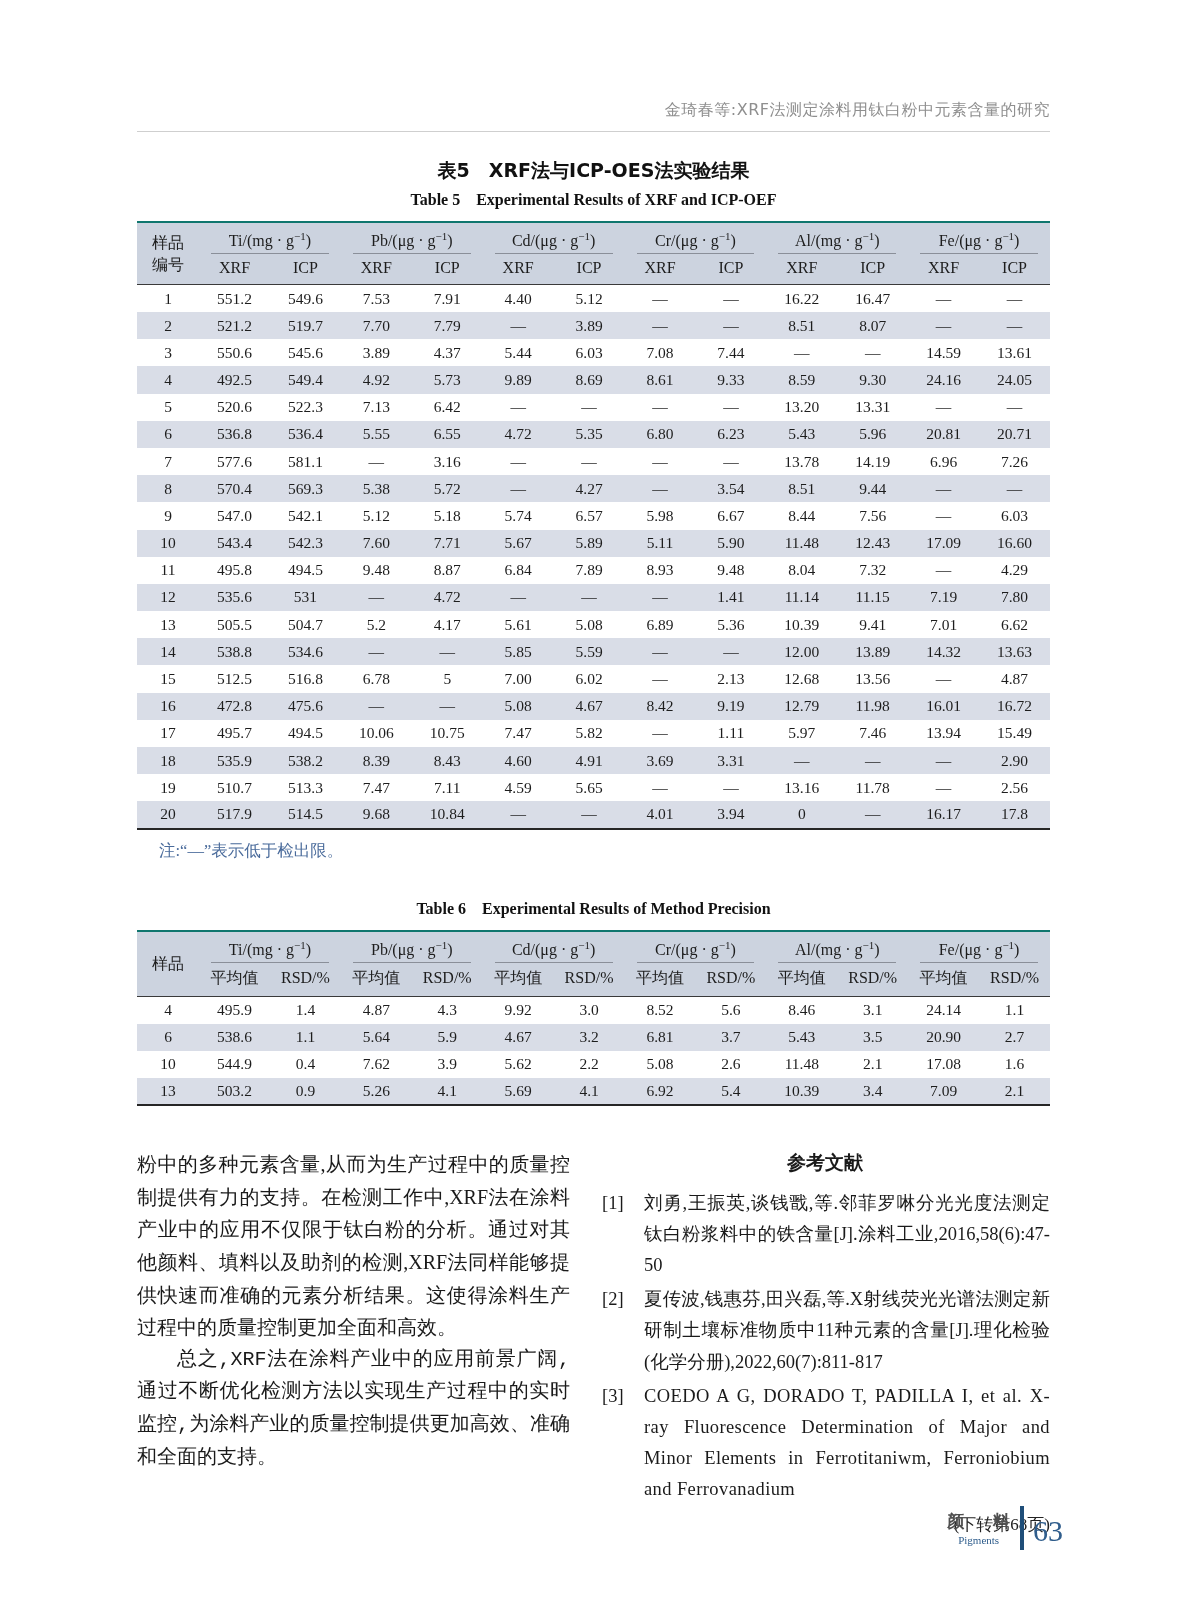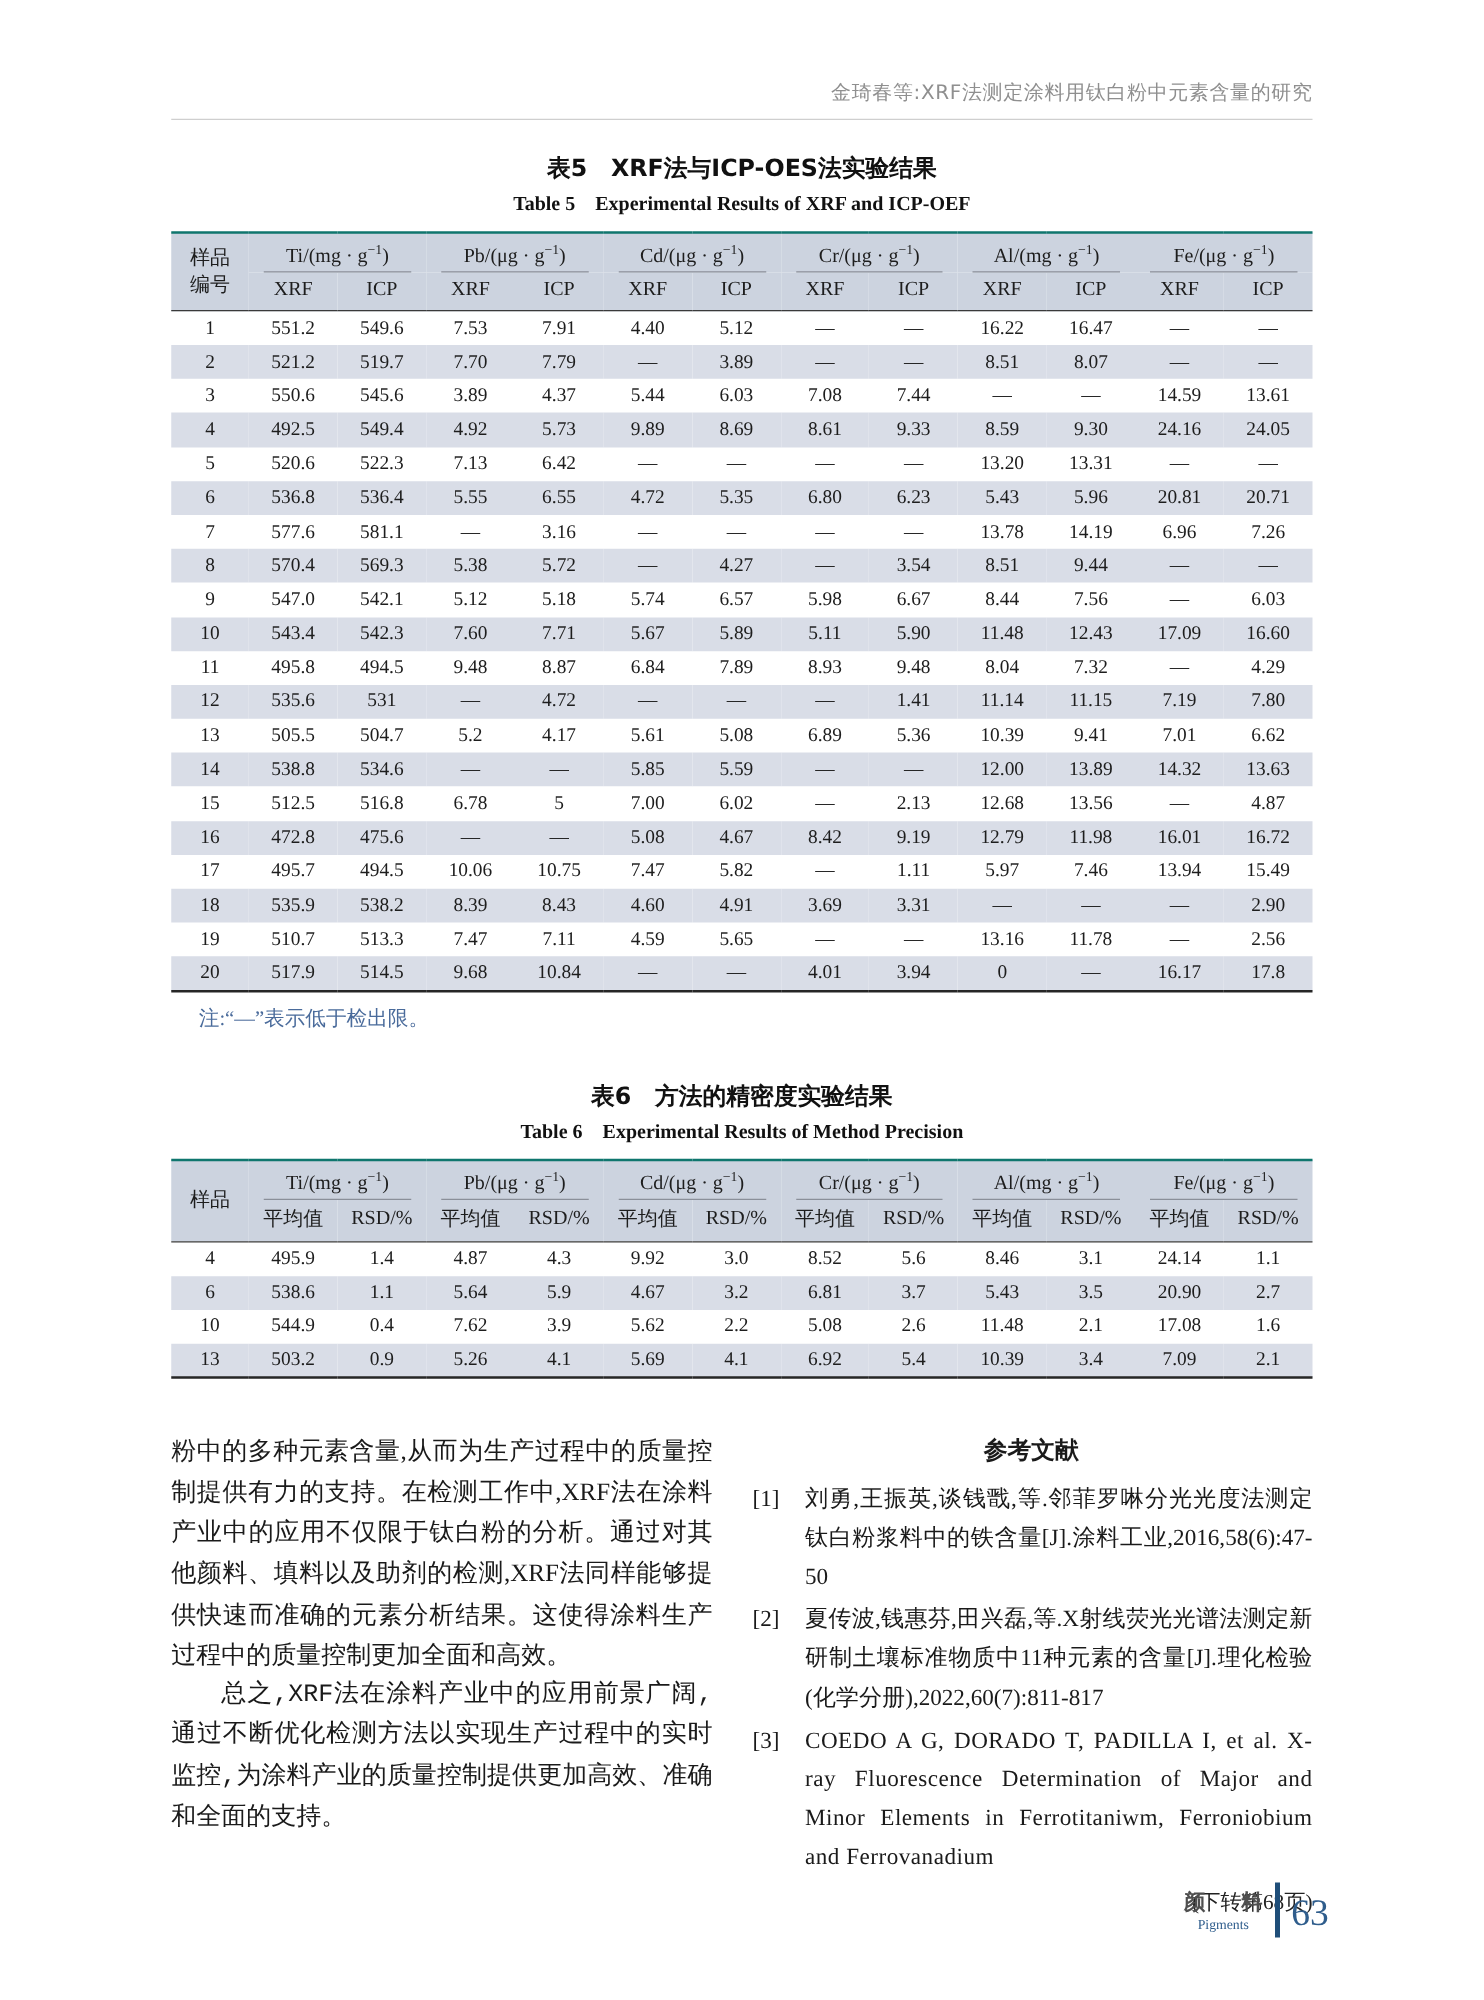--- a/index.html
+++ b/index.html
@@ -5,21 +5,21 @@
   * { box-sizing: border-box; }
   html,body { margin:0; padding:0; }
   body {
     width:1187px; height:1600px; position:relative; background:#ffffff;
     font-family:"Liberation Serif","DejaVu Serif",serif; color:#1a1a1a;
     overflow:hidden;
   }
   .page { padding:0 137px; }
 
   .running-head{
-    padding-top:64px; text-align:right;
+    padding-top:100px; text-align:right;
     font-family:"DejaVu Sans","Liberation Sans",sans-serif;
     font-size:16px; color:#8f8f8f; letter-spacing:.5px;
   }
   .head-rule{ border:0; border-top:1px solid #cfcfcf; margin:10px 0 0 0; }
 
   .tbl-block{ margin-top:26px; }
   .title-cn{
     text-align:center; font-family:"DejaVu Sans","Liberation Sans",sans-serif;
     font-weight:bold; font-size:19px; color:#111;
   }
@@ -460,21 +460,20 @@
             <td>16.17</td>
             <td>17.8</td>
           </tr>
         </tbody>
     </table>
 
     <div class="note">注:“—”表示低于检出限。</div>
   </div>
 
   <div class="tbl-block" style="margin-top:38px;">
-    <div class="title-cn">表6 方法的精密度实验结果</div>
     <div class="title-en">Table 6 Experimental Results of Method Precision</div>
 
     <table class="data">
       <colgroup>
         <col class="c-id">
         <col>
           <col>
           <col>
           <col>
           <col>

